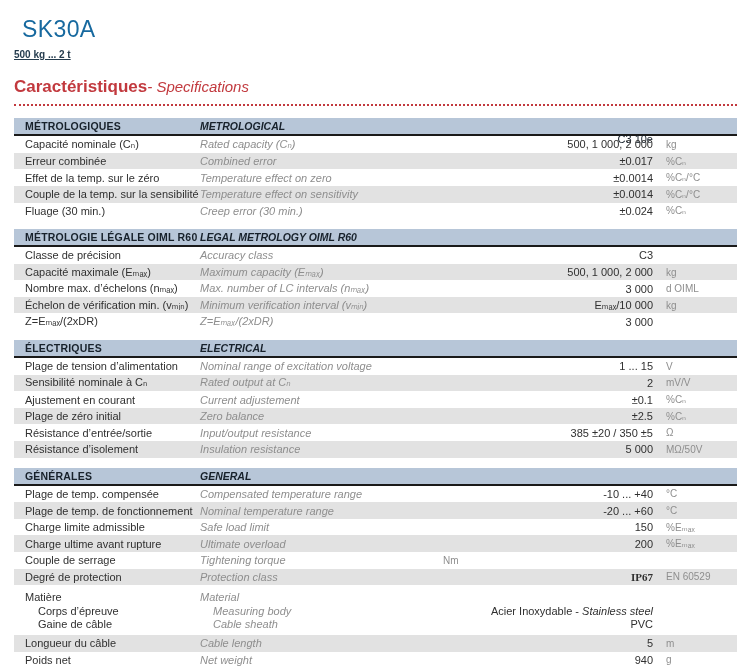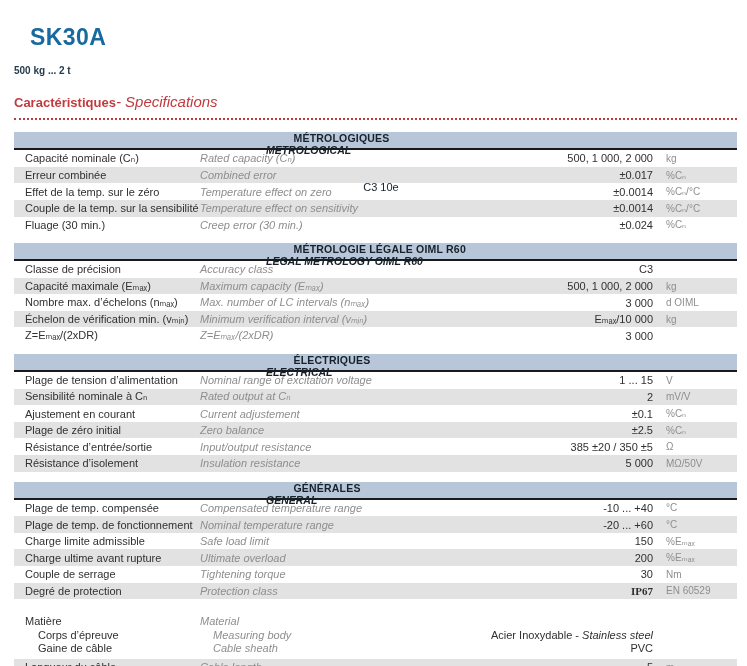--- a/index.html
+++ b/index.html
@@ -5,59 +5,60 @@
   * { box-sizing: border-box; }
   html, body { margin: 0; padding: 0; background: #ffffff; }
   body {
     width: 747px; height: 666px; overflow: hidden;
     font-family: "Liberation Sans", "DejaVu Sans", sans-serif;
     -webkit-font-smoothing: antialiased;
   }
   .page { width: 723px; margin-left: 14px; padding-top: 9px; }
 
   .product-title {
-    margin: 16px; font-size: 23px; font-weight: bold; letter-spacing: 0.4px;
+    margin: 8px; font-size: 23px; font-weight: normal; letter-spacing: 0.4px;
     color: var(--title-blue, #17699f); line-height: 1.05;
   }
   .subtitle {
     margin-top: 0; font-size: 10px; font-weight: bold;
     color: var(--subtitle-navy, #253c4e);
+    text-decoration: underline;
   }
   .heading {
     margin-top: 17px; padding-bottom: 7px;
     border-bottom: 2px dotted var(--accent-red, #c2393e);
   }
-  .h-fr { font-size: 13px; font-weight: bold; color: var(--accent-red, #c2393e); }
+  .h-fr { font-size: 17px; font-weight: bold; color: var(--accent-red, #c2393e); }
   .h-en { font-size: 15px; font-style: italic; margin-left: 0; color: var(--accent-red, #c2393e); }
 
   .spec-table { margin-top: 12px; width: 723px; }
 
   .sec-header {
     display: flex; align-items: center; height: 18px; margin-top: 10px;
     padding-left: 11px; background: var(--section-band, #b7c6d8);
     border-bottom: 2.5px solid var(--rule-black, #1a1a1a);
-    font-size: 10.5px; color: #17212b; white-space: nowrap; flex-direction: column;
+    font-size: 10.5px; color: #17212b; white-space: nowrap;
   }
   .sec-header:first-child { margin-top: 0; }
   .sh-fr { width: 175px; flex: none; font-weight: bold; letter-spacing: 0.2px; }
   .sh-en { width: 230px; flex: none; font-weight: bold; font-style: italic; }
   .sh-val { flex: 1; text-align: right; font-size: 11px; font-weight: normal; margin-top: 25px; }
 
   .row {
     display: flex; align-items: center; height: 16.6px;
     padding-left: 11px; font-size: 11px; white-space: nowrap;
   }
   .row.shaded { background: var(--row-shade, #e2e2e2); }
   .c-fr { width: 175px; flex: none; color: var(--text-dark, #303030); }
   .c-en { width: 230px; flex: none; font-style: italic; color: var(--text-gray, #8e8e8e); }
   .c-val { flex: 1; text-align: right; color: var(--text-dark, #303030); }
   .c-val.bold { font-weight: bold; font-family: Liberation Serif, serif; }
   .c-unit { width: 71px; flex: none; margin-left: 13px; font-size: 10px; color: var(--text-gray, #8e8e8e); }
 
-  .row.multi { height: auto; display: block; padding-top: 16px; padding-bottom: 3px; }
+  .row.multi { height: auto; display: block; padding-top: 6px; padding-bottom: 3px; }
   .mline { display: flex; line-height: 13.6px; }
   .mline .c-fr { padding-left: 0; }
   .mline.indent .c-fr, .mline.indent .c-en { padding-left: 13px; }
   .vem { font-style: italic; }
 </style>
 </head>
 <body>
 
 <div class="page">
   <h1 class="product-title">SK30A</h1>
@@ -206,21 +207,20 @@
       </div>
       <div class="row shaded">
         <span class="c-fr">Charge ultime avant rupture</span>
         <span class="c-en">Ultimate overload</span>
         <span class="c-val">200</span>
         <span class="c-unit">%Eₘₐₓ</span>
       </div>
       <div class="row">
         <span class="c-fr">Couple de serrage</span>
         <span class="c-en">Tightening torque</span>
-        <span class="c-val">30</span>
         <span class="c-unit">Nm</span>
       </div>
       <div class="row shaded">
         <span class="c-fr">Degré de protection</span>
         <span class="c-en">Protection class</span>
         <span class="c-val bold">IP67</span>
         <span class="c-unit">EN 60529</span>
       </div>
       <div class="row multi">
         <div class="mline">

